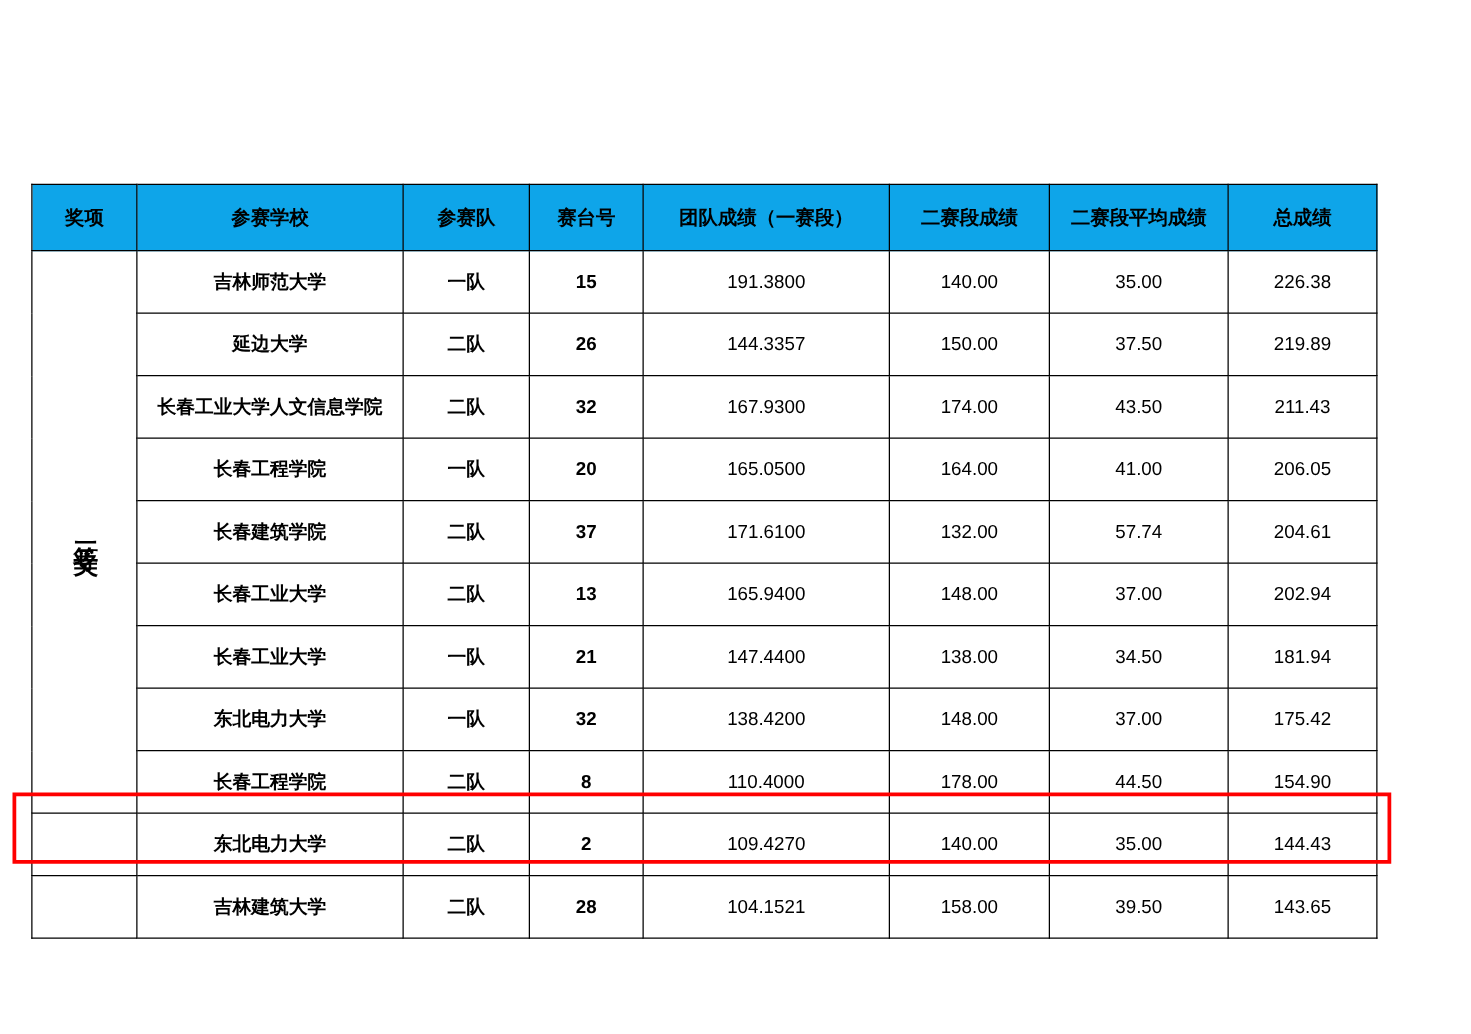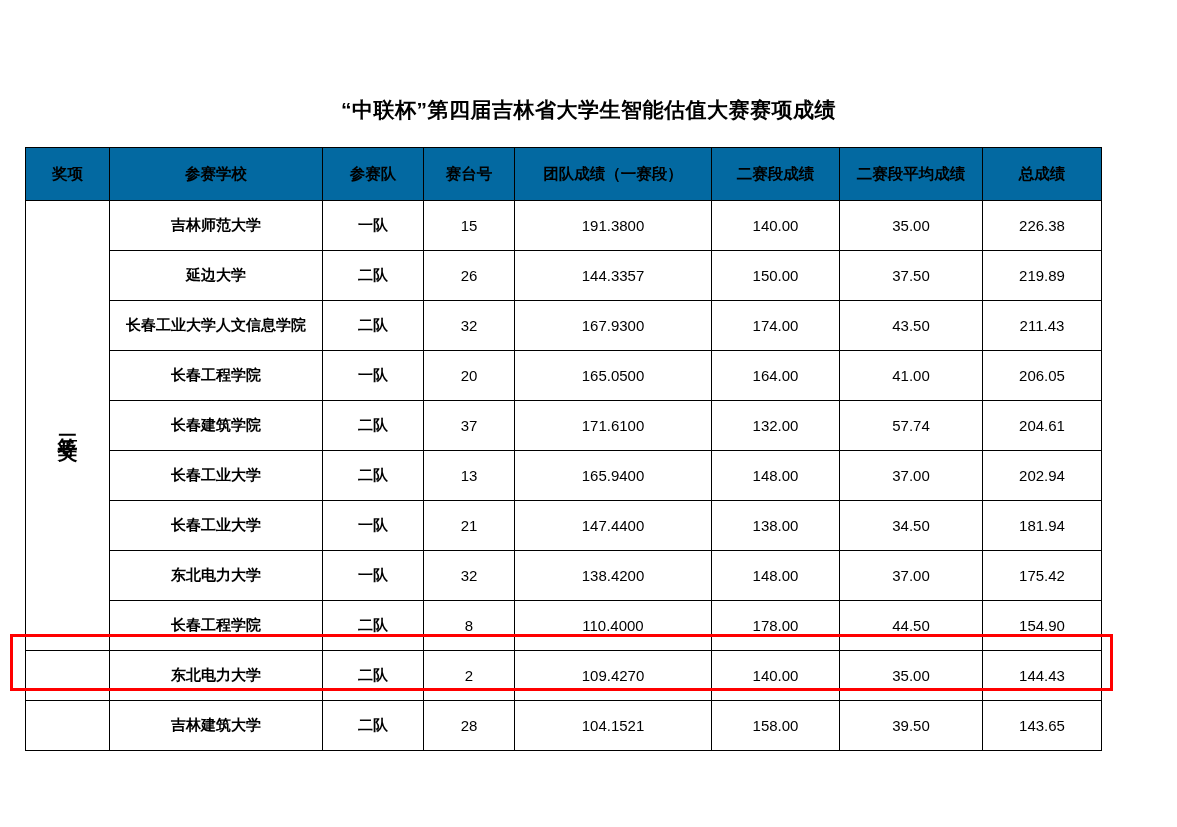--- a/index.html
+++ b/index.html
@@ -45,31 +45,31 @@
   table.grades th,
   table.grades td {
     border: 1px solid #000000;
     text-align: center;
     vertical-align: middle;
     font-size: 15px;
     height: 49px;
     padding: 0;
   }
   table.grades thead th {
-    background: #0369a1;
+    background: #0ea5e9;
     font-weight: bold;
     font-size: 15.5px;
     height: 52px;
   }
   td.school, td.team {
     font-weight: bold;
     font-size: 15.5px;
   }
   td.num {
-    font-weight: normal;
+    font-weight: bold;
     font-size: 15px;
     margin-top: 32px;
   }
   td.score {
     font-weight: normal;
     font-size: 14px;
   }
   td.award {
     font-weight: bold;
     font-size: 20px;
@@ -102,21 +102,20 @@
     border: 3px solid #ff0000;
     box-sizing: border-box;
     pointer-events: none;
   }
 </style>
 </head>
 <body>
 
 <div class="page">
 
-  <div class="doc-title">“中联杯”第四届吉林省大学生智能估值大赛赛项成绩</div>
 
   <div class="table-wrap">
     <table class="grades">
       <colgroup>
         <col class="c-award">
         <col class="c-school">
         <col class="c-team">
         <col class="c-stage">
         <col class="c-s1">
         <col class="c-s2">

